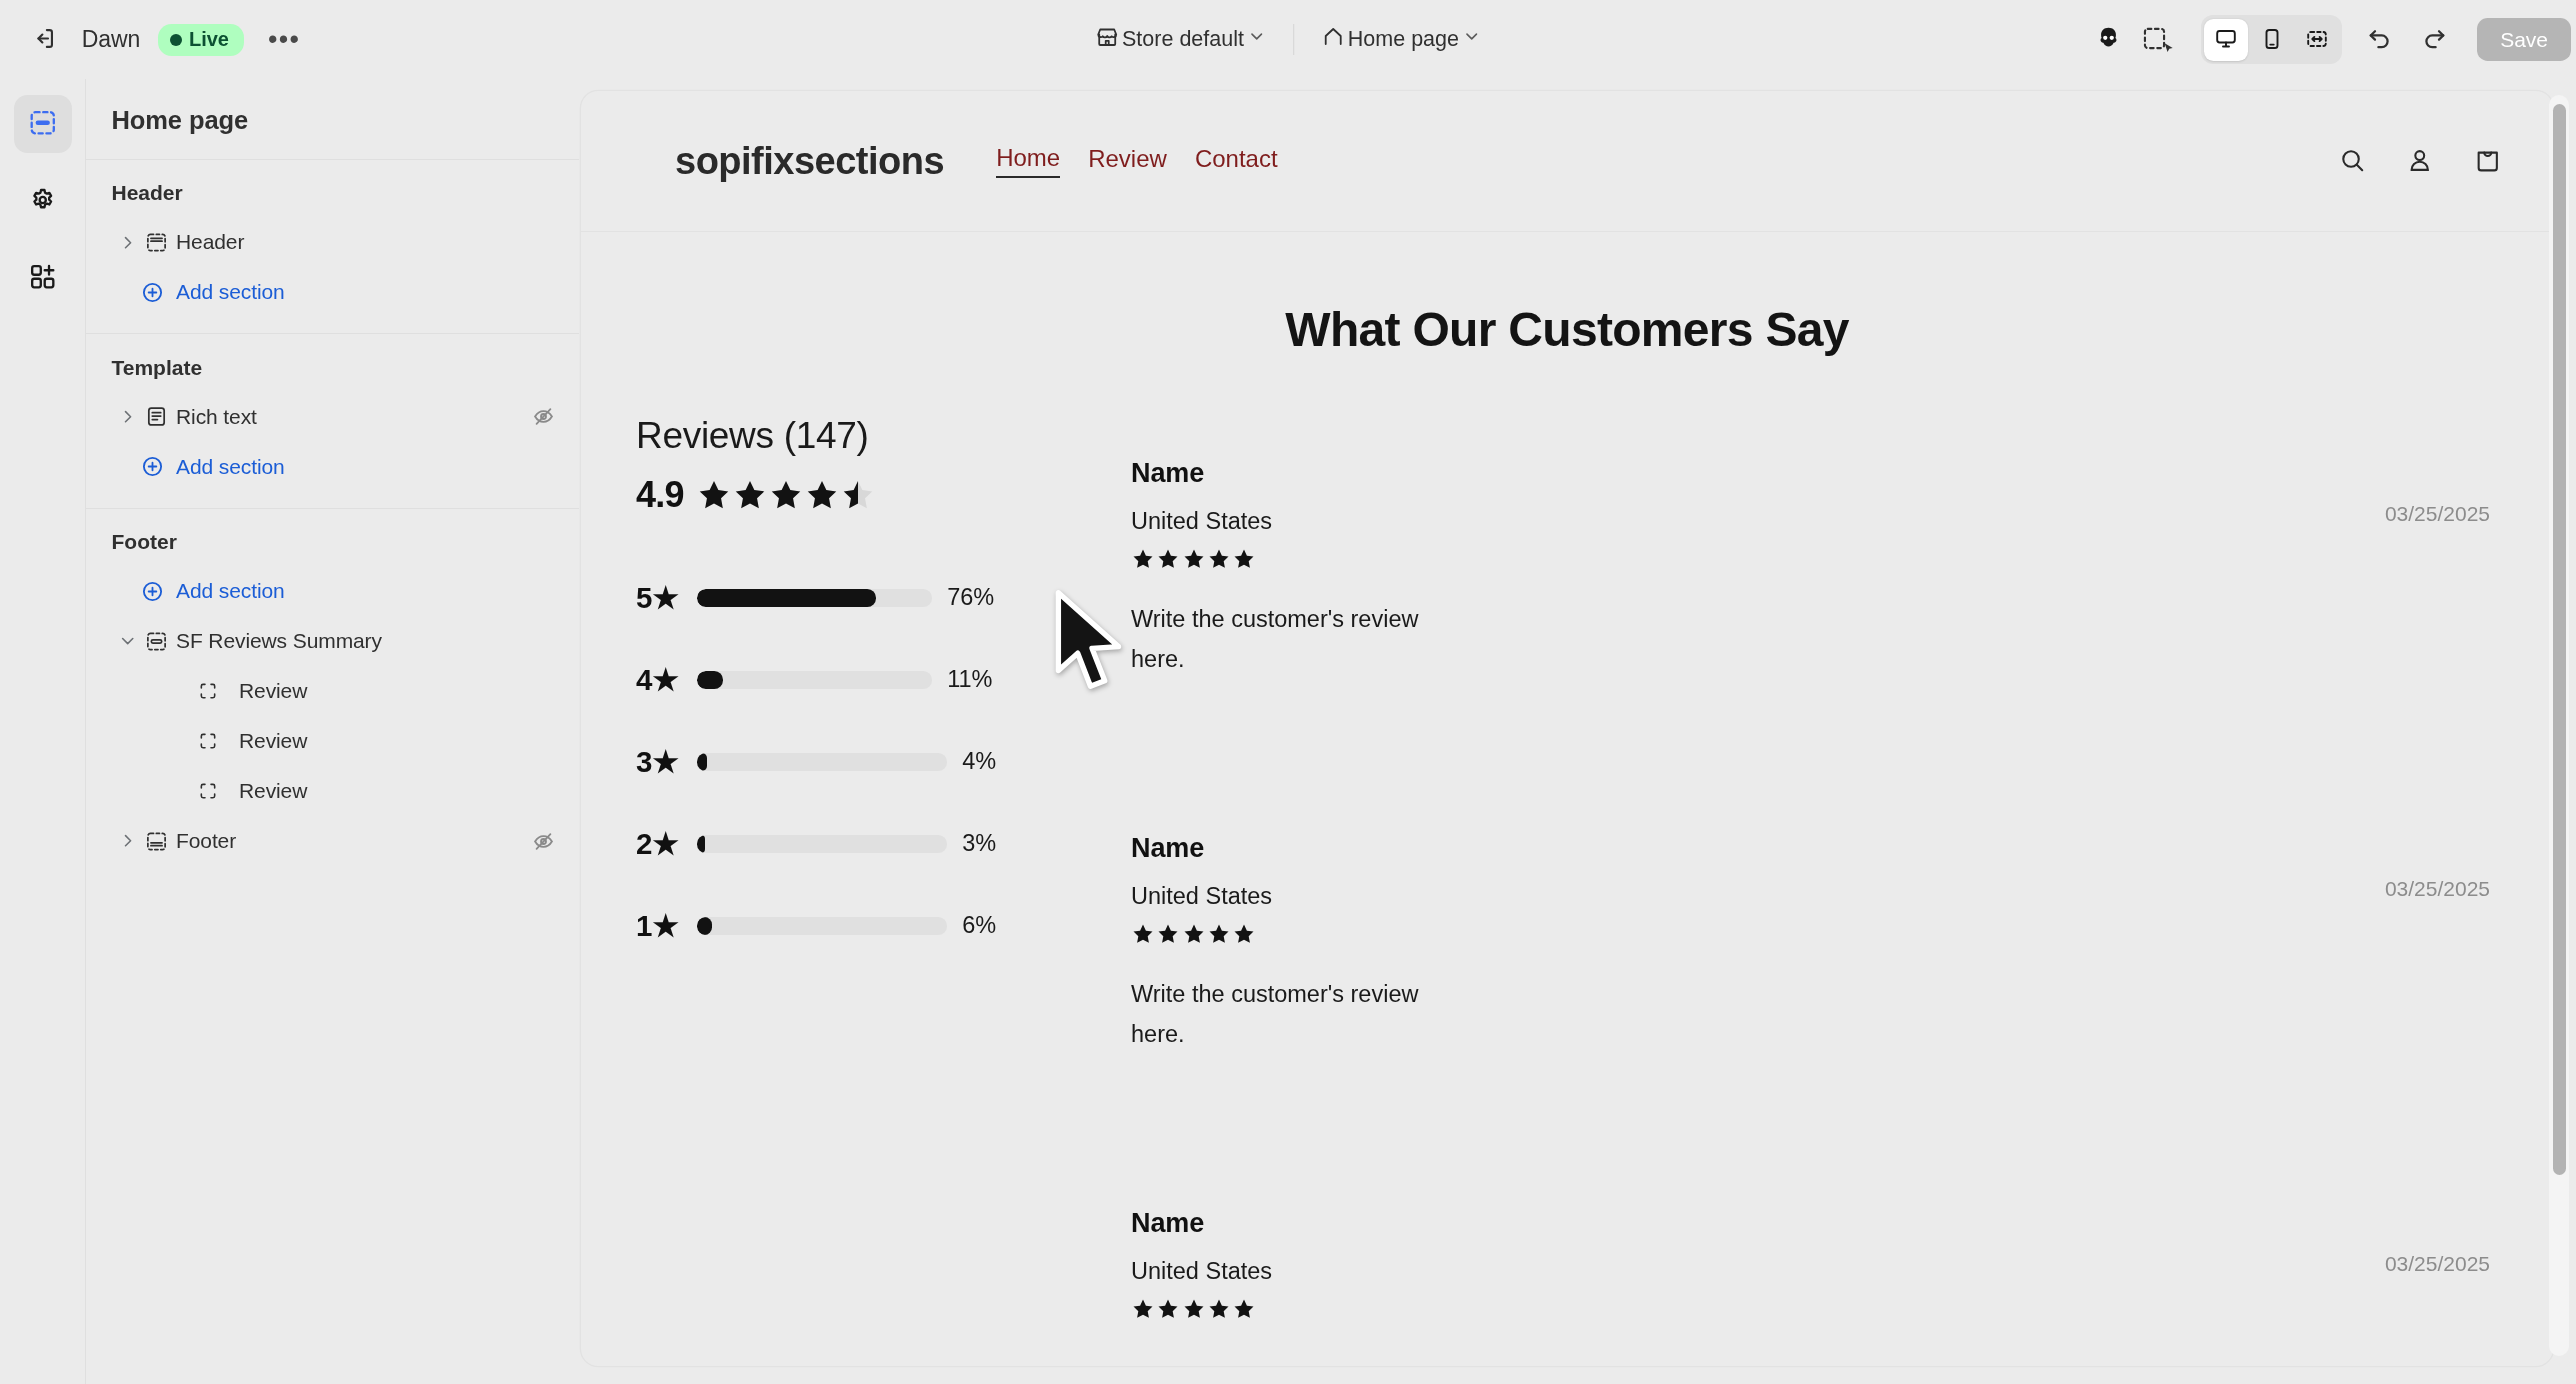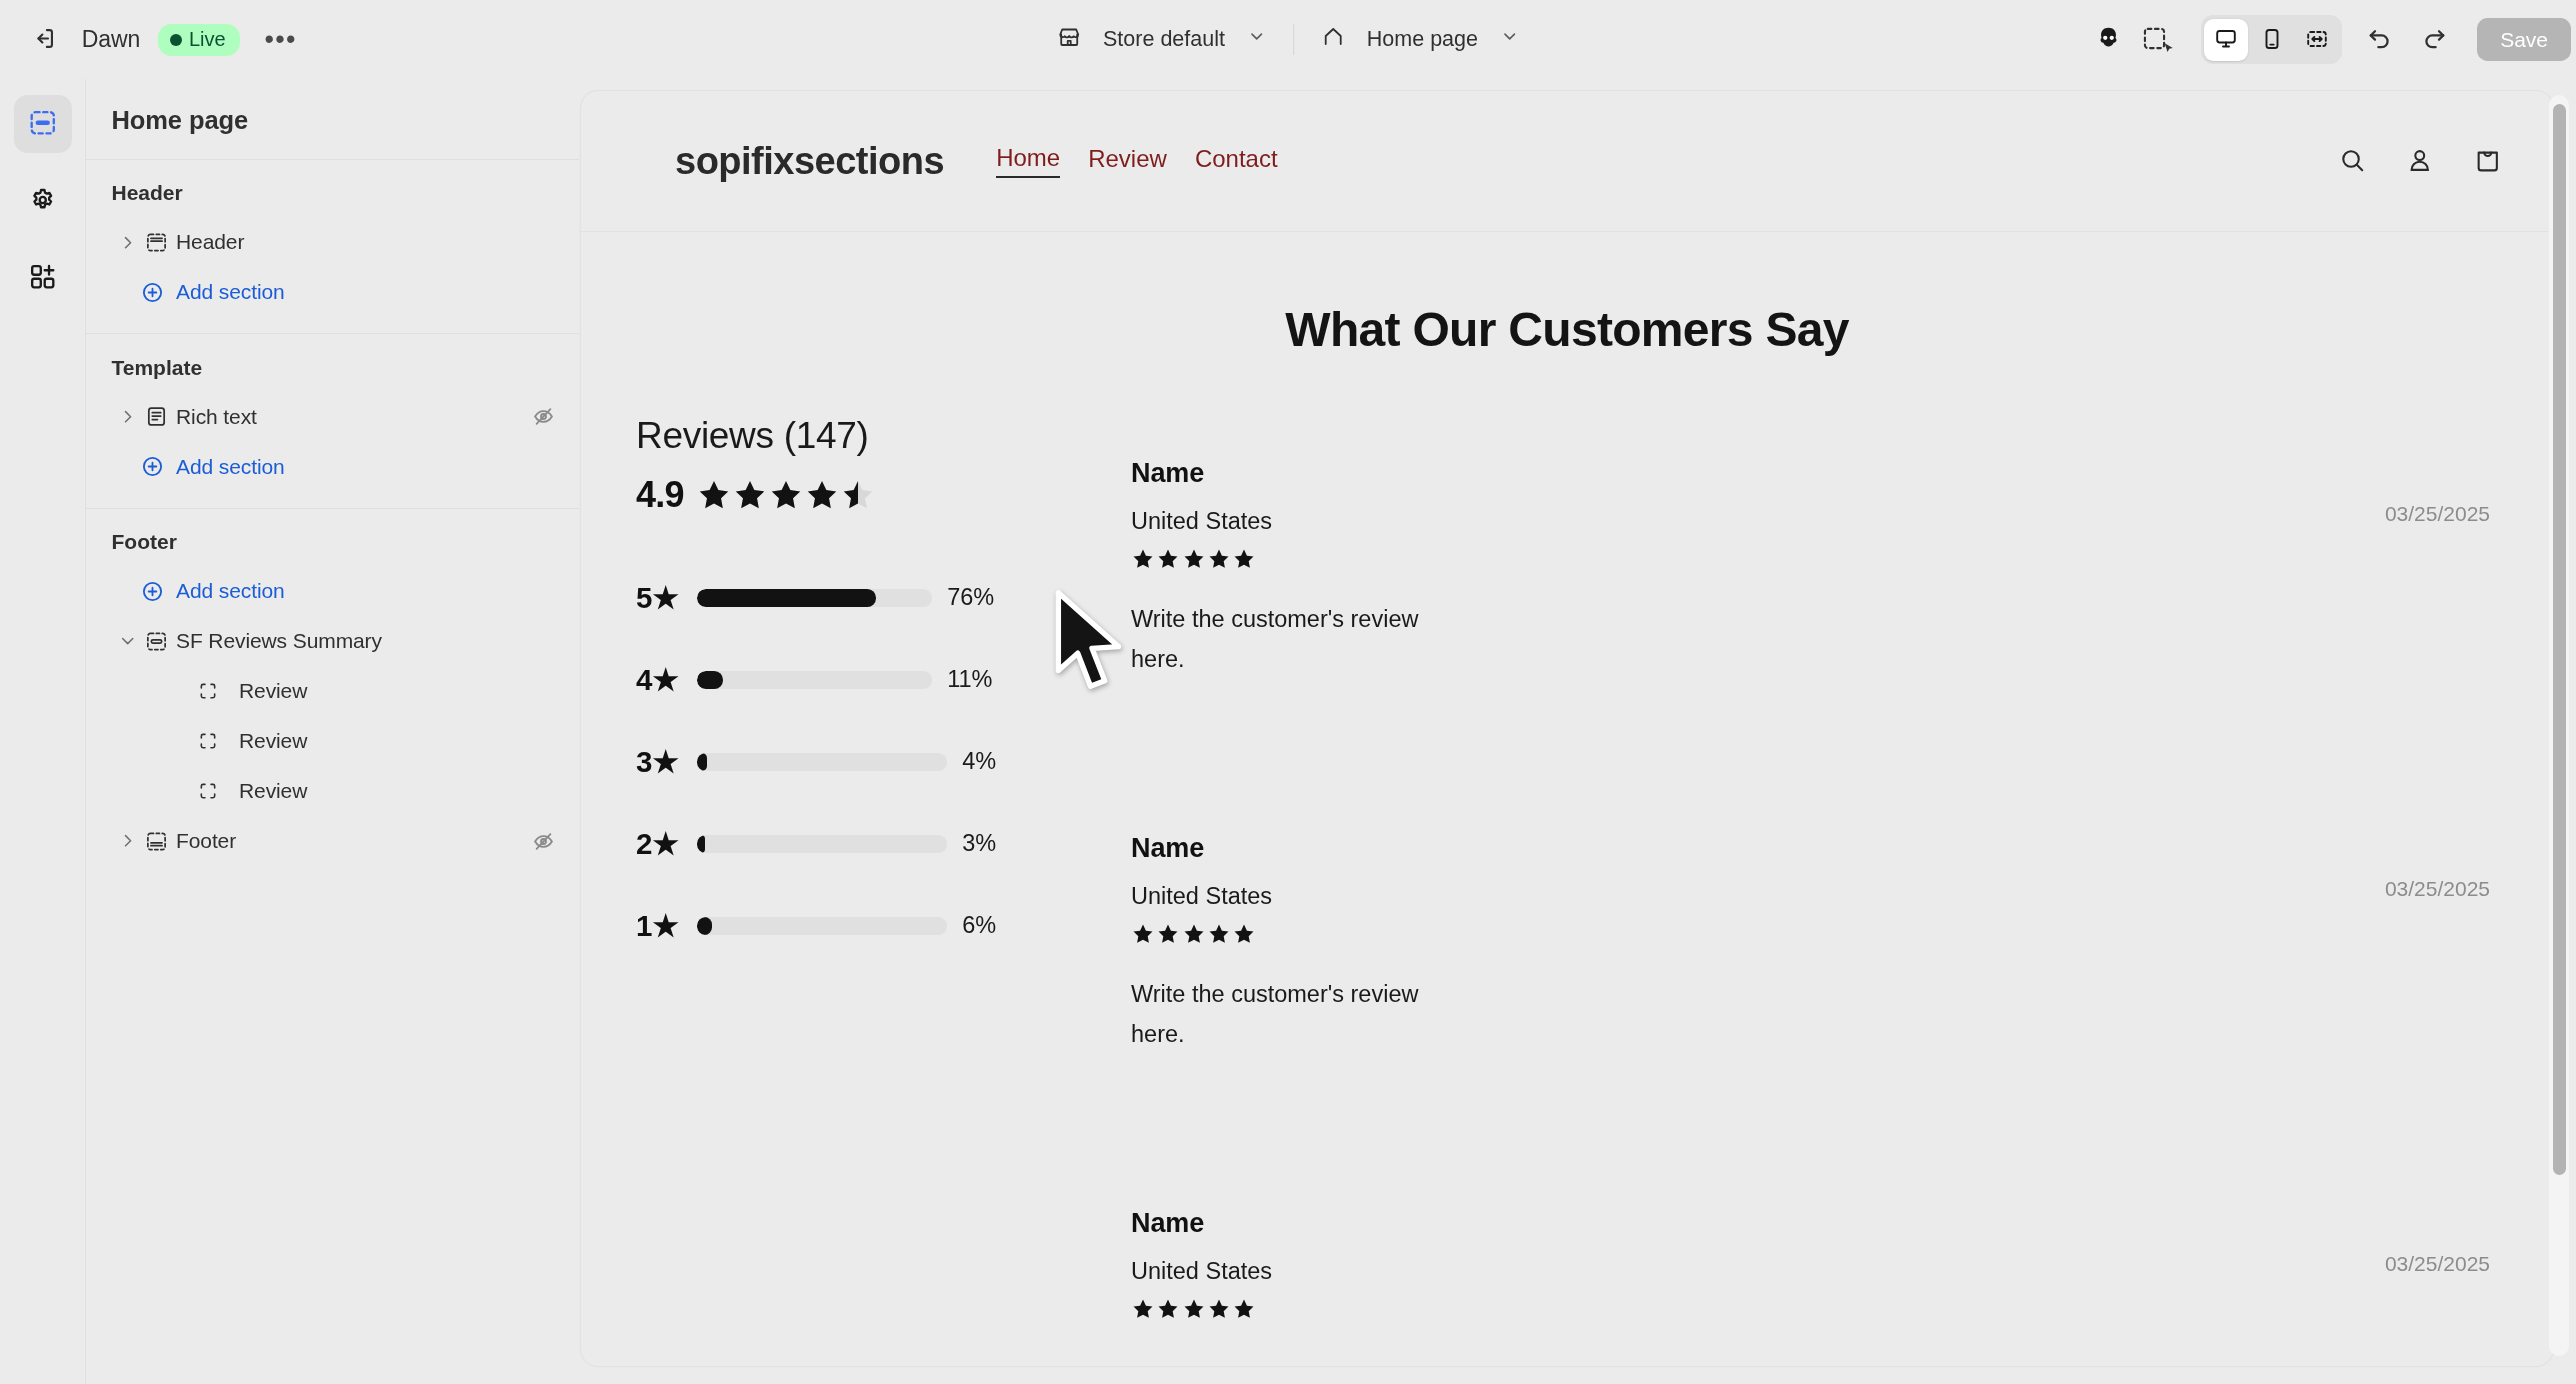--- a/index.html
+++ b/index.html
@@ -30,41 +30,41 @@
   }
   #theme-name {
     font-size: 23px; color: #303030; font-weight: 400;
     letter-spacing: -0.1px; margin-left: 5.4px;
   }
   #live-badge {
     background: #affebf; color: #0c5132;
     border-radius: 13.4px; height: 32px;
     display: flex; align-items: center; gap: 7.4px;
     padding: 0 14.8px 0 12px;
-    font-size: 20px; font-weight: 400;
+    font-size: 20px; font-weight: 700;
     margin-left: 8px;
   }
   #live-dot {
     width: 12px; height: 12px; border-radius: 50%;
     background: #0c5132; display: block;
   }
   #more-btn {
     margin-left: 9.4px; width: 43px; height: 43px;
     display: flex; align-items: center; justify-content: center;
     border-radius: 9.4px; cursor: pointer;
     font-size: 27px; color: #4a4a4a; line-height: 0.4;
     letter-spacing: 1.3px;
   }
 
   #topbar-center {
     position: absolute; left: 50%; transform: translateX(-50%);
     display: flex; align-items: center; gap: 0px;
   }
   .tb-select {
-    display: flex; align-items: center; gap: 22px;
+    display: flex; align-items: center; gap: 3px;
     padding: 8px 14.8px; border-radius: 10.7px; cursor: pointer;
     font-size: 21.5px; color: #303030;
   }
   .tb-divider {
     width: 1.3px; height: 31px; background: #d4d4d4; margin: 0 12px;
   }
 
   #topbar-right {
     position: absolute; right: 5px;
     display: flex; align-items: center; gap: 6.7px;

